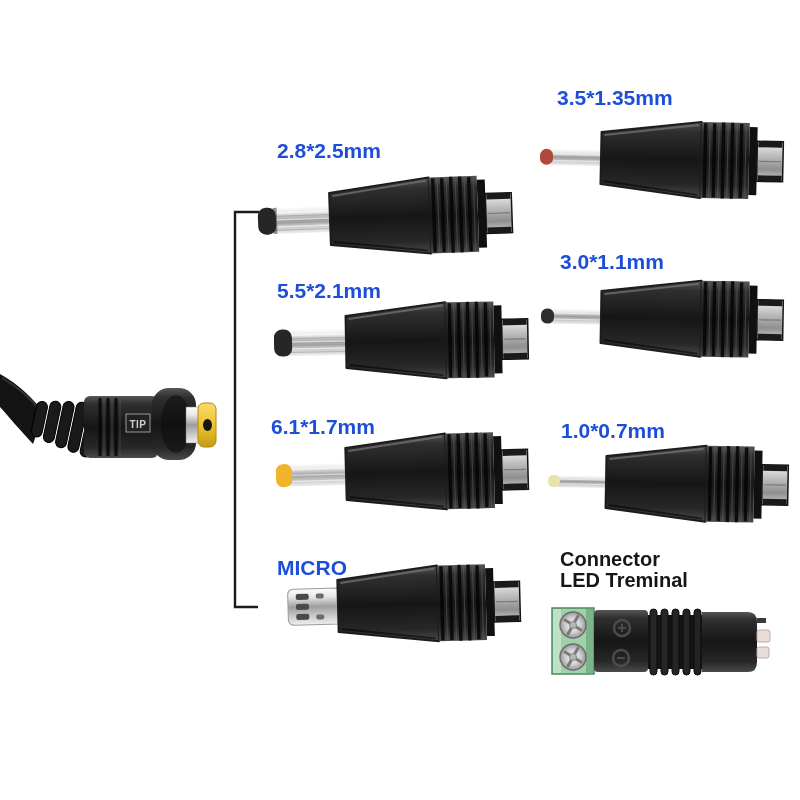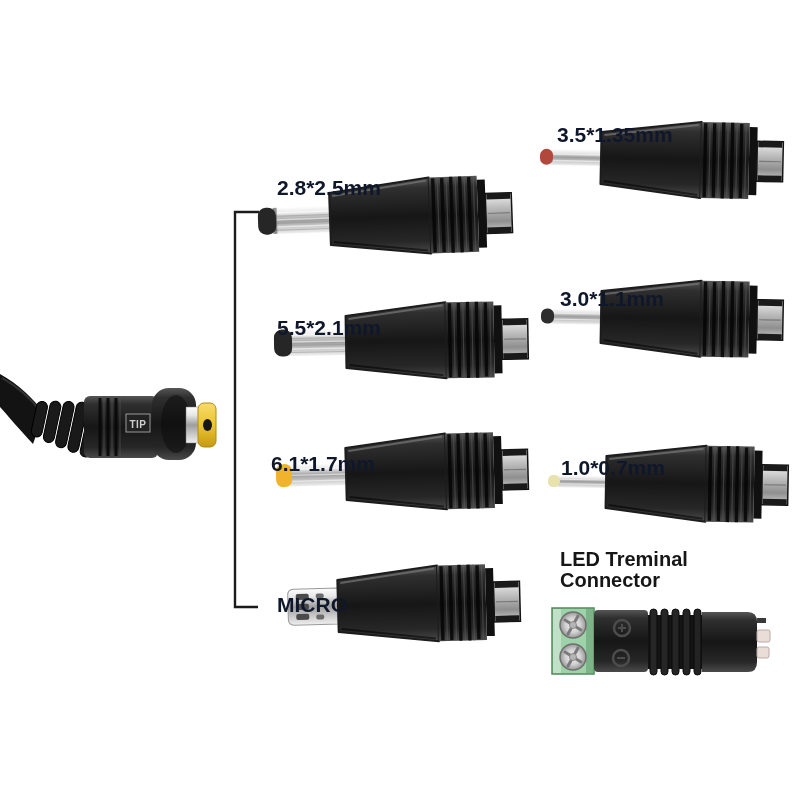--- a/index.html
+++ b/index.html
@@ -1,20 +1,20 @@
 <!DOCTYPE html>
 <html><head>
 <meta charset="utf-8">
 <style>
   html,body{margin:0;padding:0;background:#fff;}
   .stage{position:relative;width:800px;height:800px;background:#ffffff;overflow:hidden;
          font-family:"Liberation Sans",sans-serif;}
   .scene{position:absolute;left:0;top:0;}
   .lbl{position:absolute;font:700 21px/22px "Liberation Sans",sans-serif;
-       color:#0f172a;white-space:nowrap;margin-top:37px;}
+       color:#1d4ed8;white-space:nowrap;}
   .lbl2{position:absolute;font:700 20px/21px "Liberation Sans",sans-serif;
         color:#161616;white-space:nowrap;}
   svg text{font-family:"Liberation Sans",sans-serif;}
 </style>
 </head>
 <body>
 
 <div class="stage">
 
   <svg class="scene" width="800" height="800" viewBox="0 0 800 800" xmlns="http://www.w3.org/2000/svg">
@@ -177,17 +177,17 @@
   </svg>
 
   <div class="lbl" style="left:277px;top:140px">2.8*2.5mm</div>
   <div class="lbl" style="left:557px;top:87px">3.5*1.35mm</div>
   <div class="lbl" style="left:277px;top:280px">5.5*2.1mm</div>
   <div class="lbl" style="left:560px;top:251px">3.0*1.1mm</div>
   <div class="lbl" style="left:271px;top:416px">6.1*1.7mm</div>
   <div class="lbl" style="left:561px;top:420px">1.0*0.7mm</div>
   <div class="lbl" style="left:277px;top:557px">MICRO</div>
   <div class="lbl2" style="left:560px;top:549px">
+    <div>Connector</div>
     <div>LED Treminal</div>
-    <div>Connector</div>
   </div>
 
 </div>
 
 </body></html>

